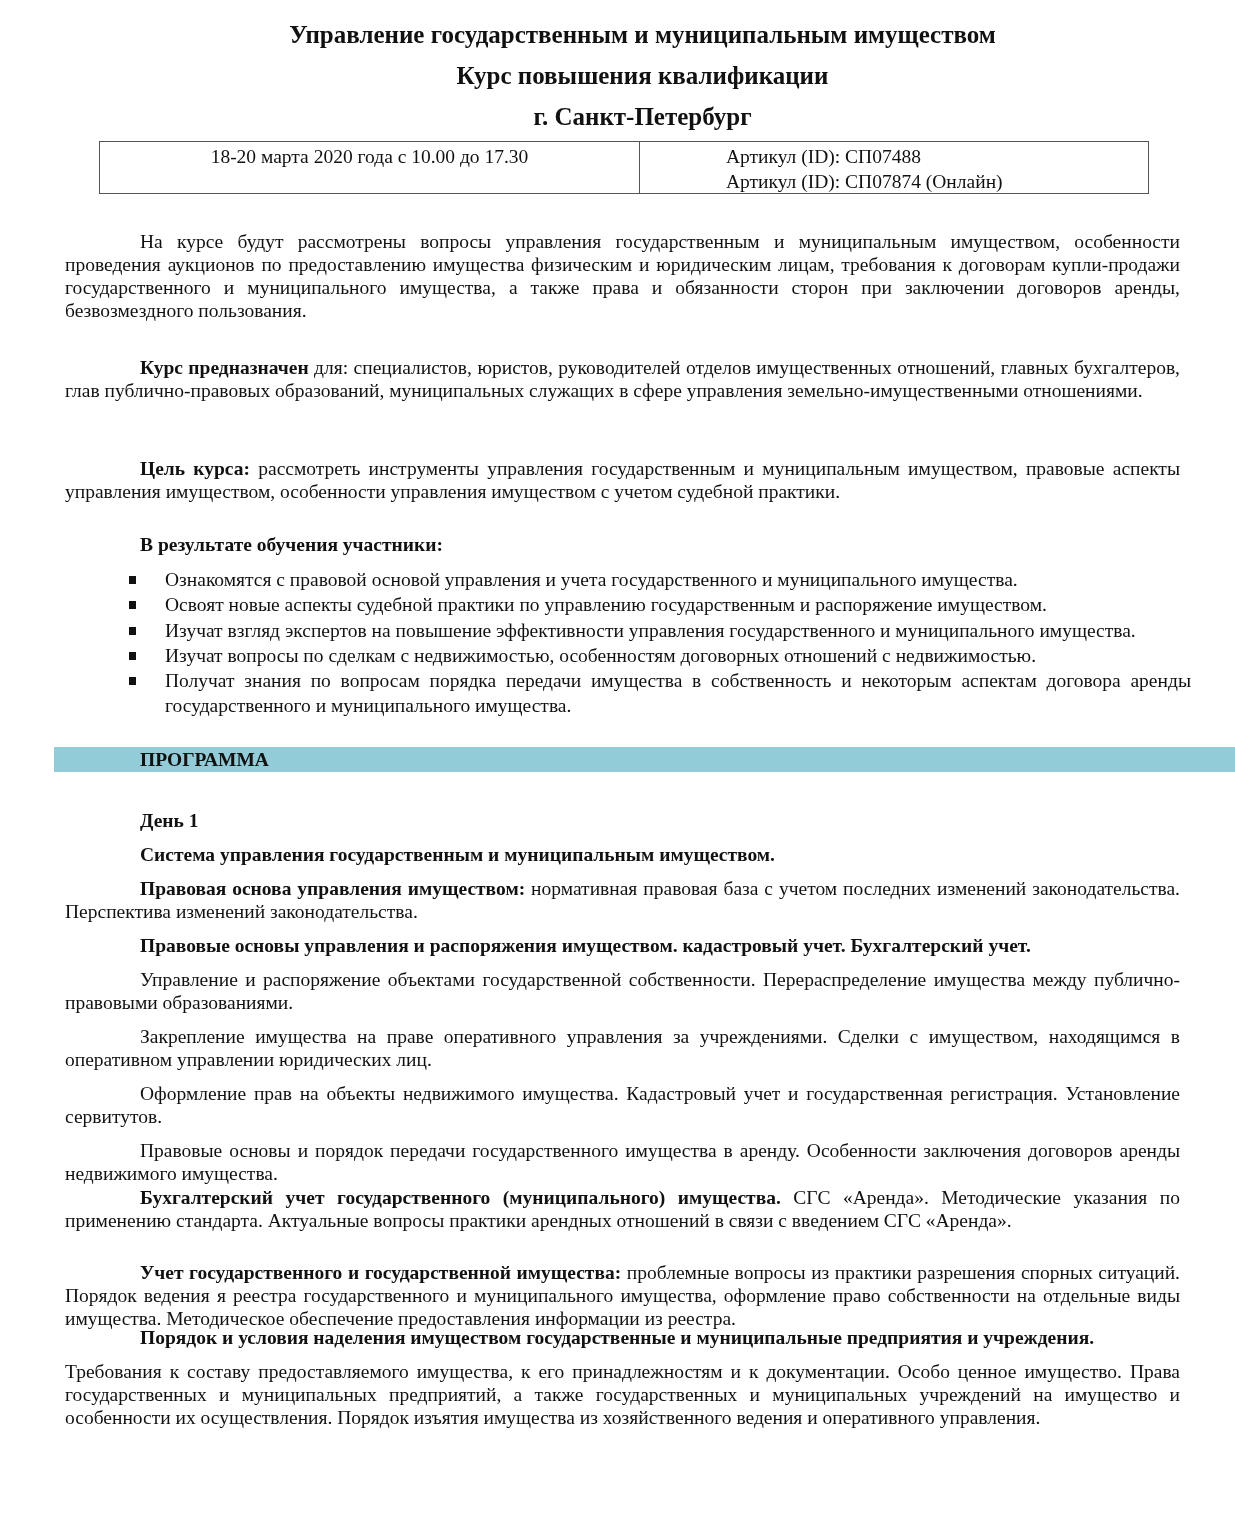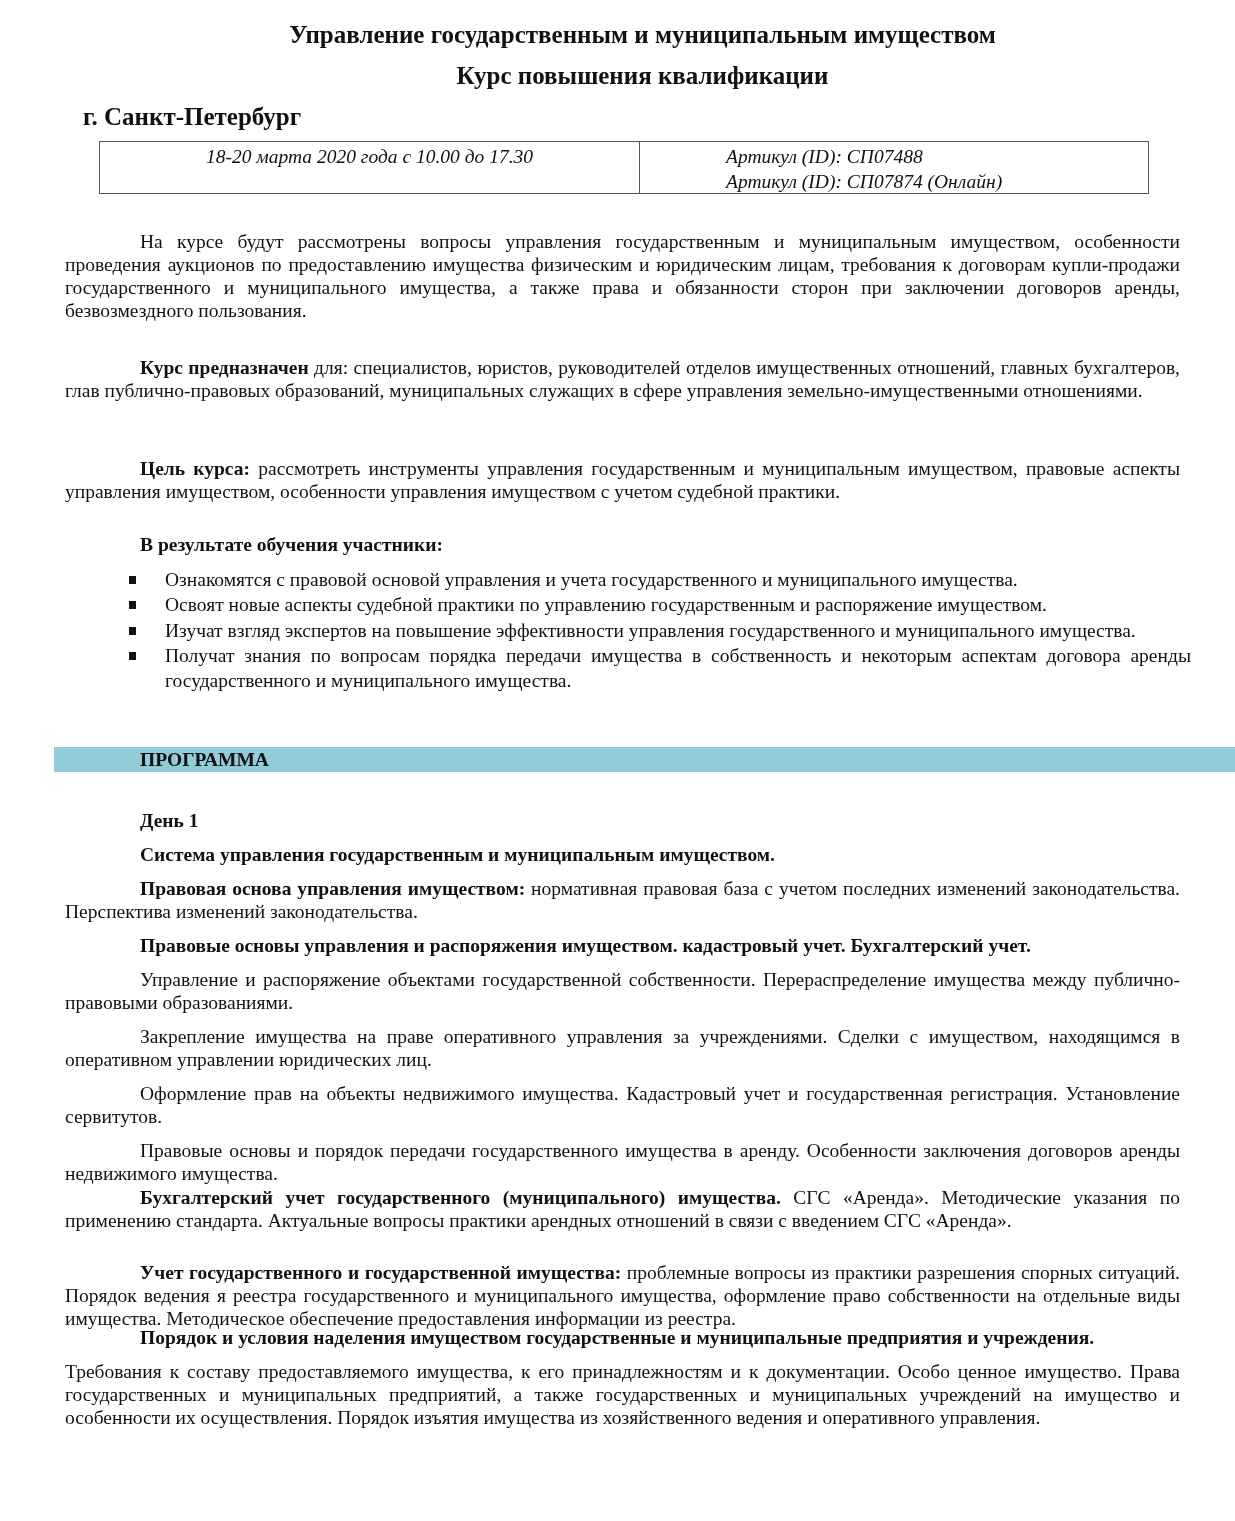--- a/index.html
+++ b/index.html
@@ -10,21 +10,21 @@
   .page { position: absolute; left: 54px; top: 0; width: 1137px; }
   .title {
     text-align: center; font-weight: bold; font-size: 25px; line-height: 32px;
     margin: 9px; position: relative; left: 20px;
   }
   .title-block { position: absolute; top: 10px; left: 0; width: 1137px; }
   .info-table {
     position: absolute; top: 141px; left: 45px; width: 1048px; height: 51px;
     border: 1.5px solid #555; border-collapse: collapse; display: flex;
   }
-  .info-cell { box-sizing: border-box; font-size: 19.5px; line-height: 25px; padding-top: 2px; font-style: italic; }
+  .info-cell { box-sizing: border-box; font-size: 19.5px; line-height: 25px; padding-top: 2px; }
   .info-left { width: 540px; border-right: 1.5px solid #555; text-align: center; }
   .info-right { flex: 1; padding-left: 86px; }
   p { margin: 11px; line-height: 23px; text-align: justify; }
   .indent { text-indent: 75px; }
   .section { position: absolute; left: 0; width: 1137px; }
   b { font-weight: bold; }
   ul.results { list-style: none; margin: 0; padding: 0; }
   ul.results li { position: relative; padding-left: 111px; line-height: 25.3px; text-align: justify; }
   ul.results li .bullet {
     position: absolute; left: 75px; top: 9px; width: 7px; height: 8px; background: #111;
@@ -36,21 +36,21 @@
   .program-bar span { padding-left: 86px; }
 </style>
 </head>
 <body>
 
 <div class="page">
 
   <div class="title-block">
     <p class="title" style="text-align:center">Управление государственным и муниципальным имуществом</p>
     <p class="title" style="text-align:center">Курс повышения квалификации</p>
-    <p class="title" style="text-align:left">г. Санкт-Петербург</p>
+    <p class="title" style="text-align:center">г. Санкт-Петербург</p>
   </div>
 
   <div class="info-table">
     <div class="info-cell info-left">
       <span>18-20 марта 2020 года с 10.00 до 17.30</span>
     </div>
     <div class="info-cell info-right">
       <div>Артикул (ID): СП07488</div>
       <div>Артикул (ID): СП07874 (Онлайн)</div>
     </div>
@@ -67,20 +67,21 @@
   <div class="section" style="top:446px">
     <p class="indent"><b>Цель курса:</b><span> рассмотреть инструменты управления государственным и муниципальным имуществом, правовые аспекты управления имуществом, особенности управления имуществом с учетом судебной практики.</span></p>
   </div>
 
   <div class="section" style="top:522px">
     <p class="indent"><b>В результате обучения участники:</b></p>
     <ul class="results">
       <li><span class="bullet"></span><span>Ознакомятся с правовой основой управления и учета государственного и муниципального имущества.</span></li>
       <li><span class="bullet"></span><span>Освоят новые аспекты судебной практики по управлению государственным и распоряжение имуществом.</span></li>
       <li><span class="bullet"></span><span>Изучат взгляд экспертов на повышение эффективности управления государственного и муниципального имущества.</span></li>
+      <li><span class="bullet"></span><span>Изучат вопросы по сделкам с недвижимостью, особенностям договорных отношений с недвижимостью.</span></li>
       <li><span class="bullet"></span><span>Получат знания по вопросам порядка передачи имущества в собственность и некоторым аспектам договора аренды государственного и муниципального имущества.</span></li>
     </ul>
   </div>
 
   <div class="program-bar" style="background: rgb(146, 204, 217);">
     <span>ПРОГРАММА</span>
   </div>
 
   <div class="section" style="top:798px">
     <p class="indent"><b>День 1</b></p>

